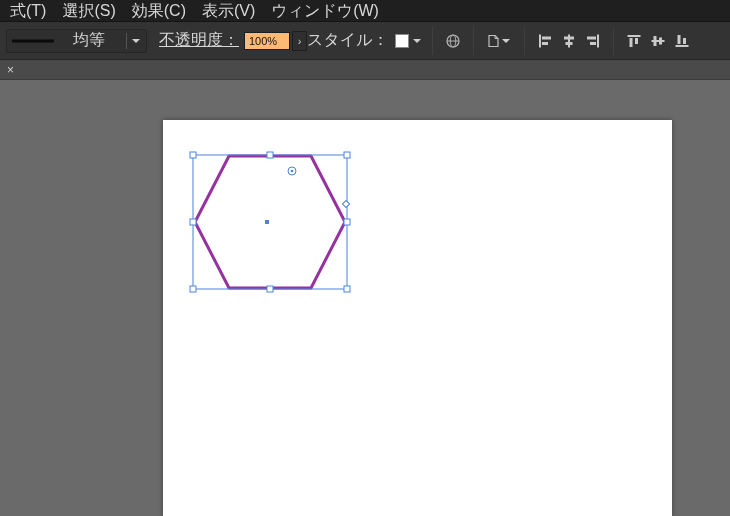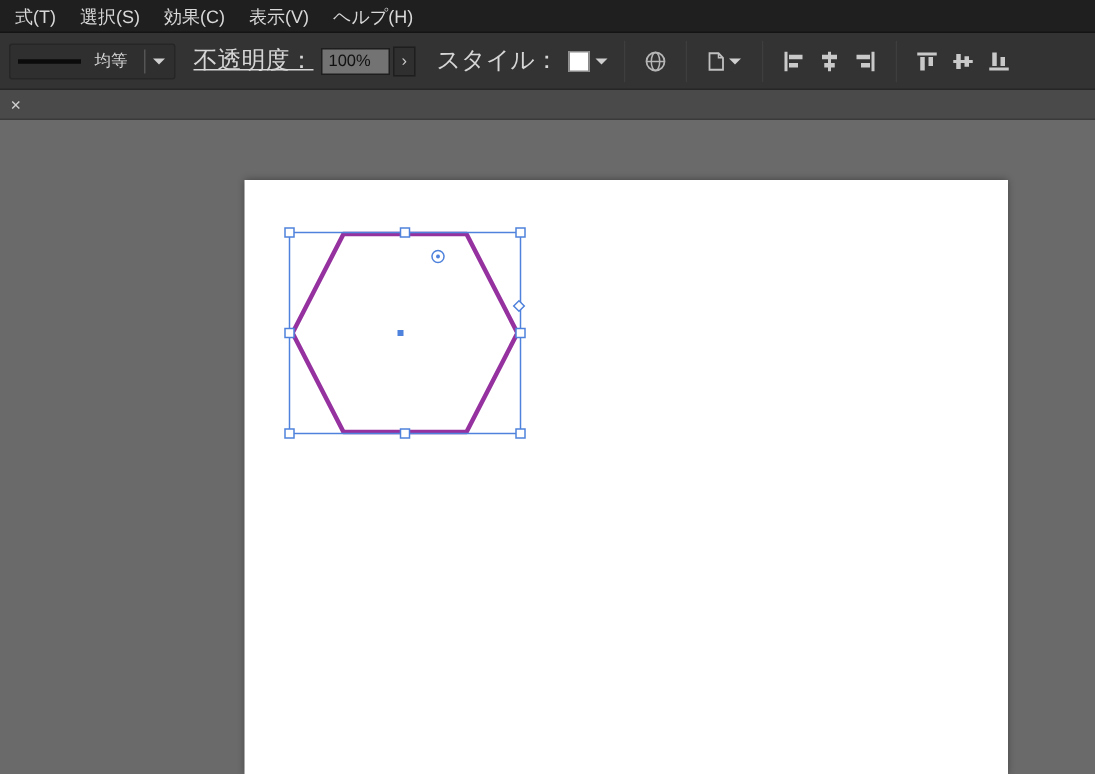--- a/index.html
+++ b/index.html
@@ -9,46 +9,46 @@
     background: #1f1f1f;
     position: relative;
   }
 
   
   .menubar {
     height: 22px; background: #1f1f1f; border-bottom: 1px solid #141414;
     display: flex; align-items: center; padding-left: 2px;
   }
   .menu-item {
-    color: #d8d8d8; font-size: 12px; padding: 0 8px; line-height: 22px;
+    color: #d8d8d8; font-size: 16px; padding: 0 8px; line-height: 22px;
     white-space: nowrap; cursor: default;
   }
 
   
   .controlbar {
     height: 38px; background: #333333; border-bottom: 1px solid #262626;
     display: flex; align-items: center; padding: 0 6px; gap: 0;
   }
   .combo {
     display: flex; align-items: center; height: 24px; background: #2f2f2f;
     border: 1px solid #262626; border-radius: 2px; padding: 0 4px; cursor: default;
   }
-  .combo .label { color: #d6d6d6; font-size: 11px; margin: 0 8px; white-space: nowrap; text-align: right; }
+  .combo .label { color: #d6d6d6; font-size: 16px; margin: 0 18px; white-space: nowrap; text-align: right; }
   .combo .inner-sep { width: 1px; height: 16px; background: #555; margin: 0 3px; }
   .line-swatch { display: block; }
   .chev {
     width: 0; height: 0; border-left: 4px solid transparent;
     border-right: 4px solid transparent; border-top: 4px solid #cfcfcf;
     margin: 0 2px;
   }
   .ctl-label { color: #d6d6d6; font-size: 16px; white-space: nowrap; }
   .ctl-link { text-decoration: underline; cursor: default; }
   .opacity-input {
     width: 46px; height: 18px; font-size: 11px; font-family: "Liberation Sans", sans-serif;
-    border: 1px solid #1e1e1e; background: #737373; color: #111; padding: 1px 4px;
+    border: 1px solid #1e1e1e; background: #fdba74; color: #111; padding: 1px 4px;
     margin-left: 5px;
   }
   .expand-btn {
     width: 15px; height: 20px; background: #2f2f2f; border: 1px solid #1e1e1e;
     color: #cccccc; font-size: 11px; display: flex; align-items: center;
     justify-content: center; margin-left: 2px; cursor: default;
   }
   .swatch-btn { display: flex; align-items: center; margin-left: 6px; cursor: default; }
   .swatch {
     width: 14px; height: 14px; background: #ffffff; border: 1px solid #8a8a8a;
@@ -92,40 +92,40 @@
   .widget-ring { stroke: var(--sel, #4f82dc); stroke-width: 1; fill: none; }
 </style>
 </head>
 <body>
 
 <div class="menubar">
   <span class="menu-item">式(T)</span>
   <span class="menu-item">選択(S)</span>
   <span class="menu-item">効果(C)</span>
   <span class="menu-item">表示(V)</span>
-  <span class="menu-item">ヘルプ(H)</span>
+  <span class="menu-item">ウィンドウ(W)</span>
 </div>
 
 <div class="controlbar">
 
   <div class="combo">
     <svg class="line-swatch" width="44" height="8" viewBox="0 0 44 8">
         <rect x="1" y="2.5" width="42" height="3" fill="#0b0b0b"></rect>
       </svg>
     <span class="label">均等</span>
     <span class="inner-sep"></span>
     <span class="chev"></span>
   </div>
 
 
   <span class="ctl-label ctl-link" style="margin-left:12px">不透明度：</span>
   <input class="opacity-input" value="100%" style="">
   <span class="expand-btn">›</span>
 
-  <span class="ctl-label" style="margin-left:14px">スタイル：</span>
+  <span class="ctl-label" style="">スタイル：</span>
   <span class="swatch-btn">
     <span class="swatch"></span>
     <span class="chev" style="margin-left:4px"></span>
   </span>
 
   <span class="vsep"></span>
 
   <span class="icon-btn">
     <svg width="16" height="16" viewBox="0 0 16 16">
       <circle cx="8" cy="8" r="6" stroke="#b5b5b5" fill="none" stroke-width="1.2"></circle>

